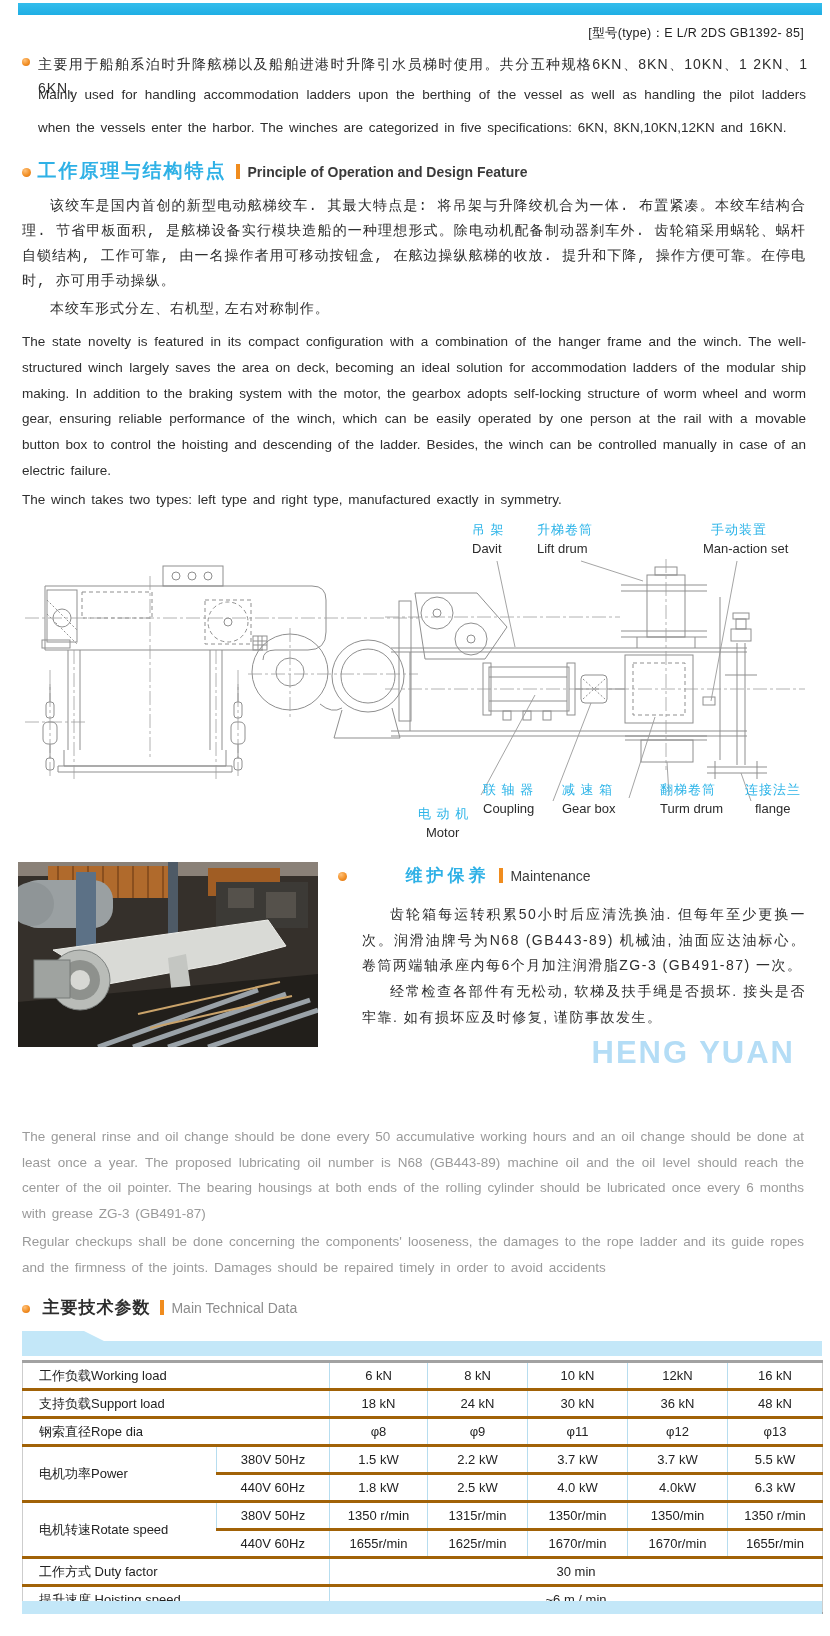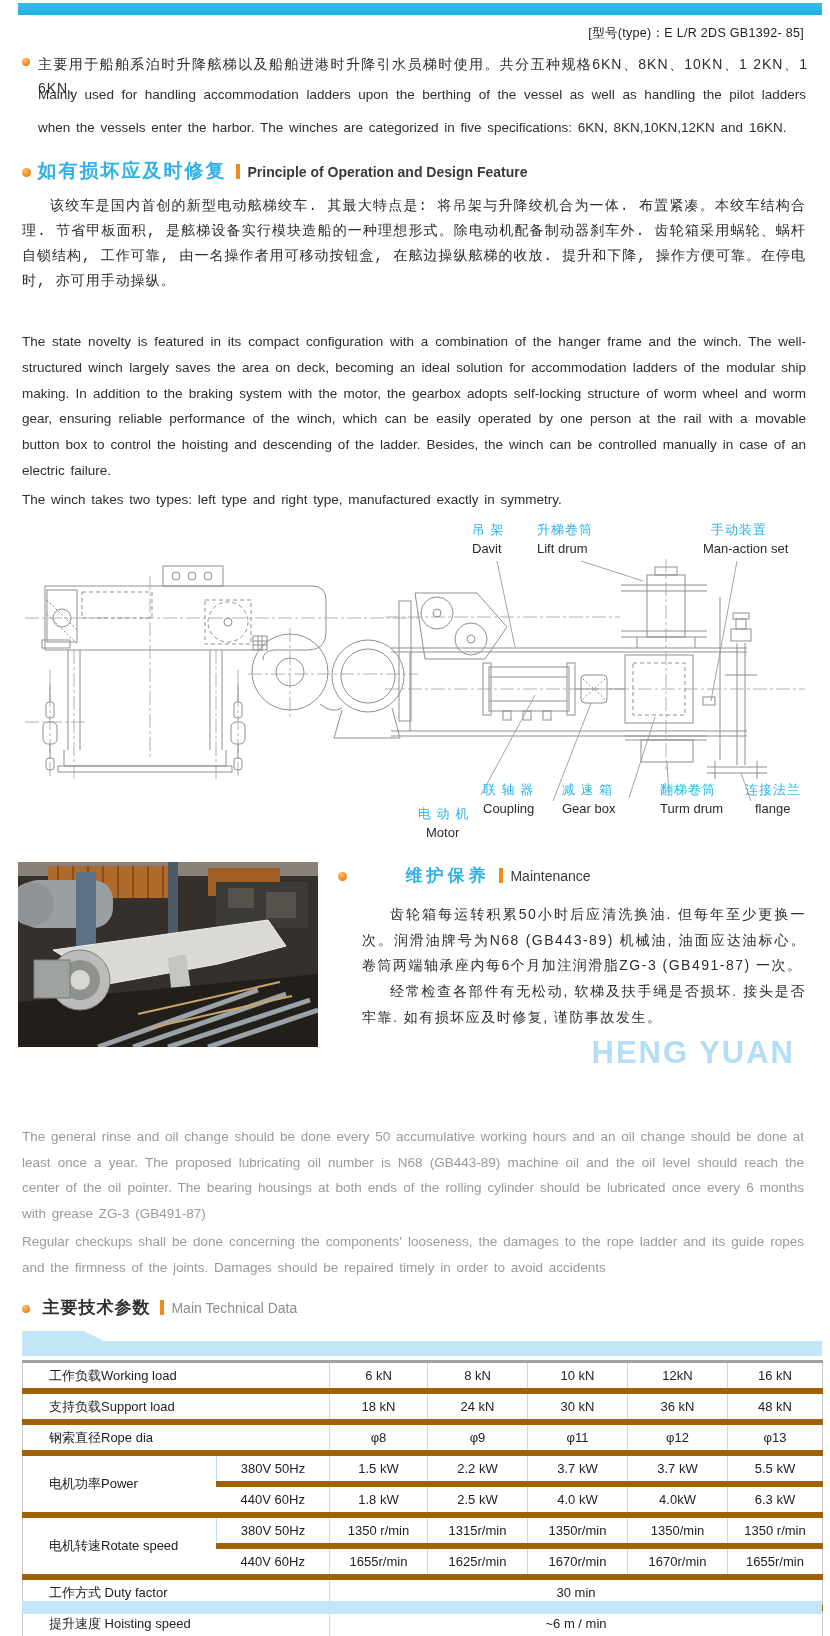--- a/index.html
+++ b/index.html
@@ -20,45 +20,46 @@
   .indent{text-indent:2em;}
   .dlab-zh{color:#2db4e8;font-size:13px;letter-spacing:1px;white-space:nowrap;}
   .dlab-en{color:#2b2b2b;font-size:13px;white-space:nowrap;margin-top:2px;}
   .dgroup{position:absolute;}
   .watermark{font-size:31px;font-weight:bold;color:#b4ddf6;letter-spacing:2px;text-align:right;}
   .band{background:#c3e7f8;}
   table.spec{position:absolute;left:22px;top:1360px;width:800px;border-collapse:collapse;table-layout:fixed;
              border-top:3px solid #a2a2a2;border-bottom:2px solid #a2a2a2;
              border-left:1px solid #cdcdcd;border-right:1px solid #cdcdcd;
              font-size:13px;color:#222;}
-  table.spec td{border-top:6px solid #a16207;border-left:1px solid #b7ddef;height:25px;
+  table.spec td{border-top:3px solid #a16207;border-left:1px solid #b7ddef;height:25px;
                 text-align:center;padding:0 2px;overflow:hidden;white-space:nowrap;}
   table.spec tr:first-child td{border-top:none;}
   table.spec td:first-child{border-left:none;}
-  table.spec td.lab{text-align:left;padding-left:26px;}
+  table.spec td.lab{text-align:left;padding-left:16px;}
 </style>
 </head>
 <body>
 
 <div class="page">
 
   <div class="abs topbar"></div>
 
   <div class="abs typeline">[型号(type)：E  L/R 2DS GB1392- 85]</div>
 
   <span class="abs bullet" style="left:22px;top:58px;width:8px;height:8px;"></span>
   <div class="abs zhtext" style="left:38px;top:52px;width:770px;line-height:24px;">主要用于船舶系泊时升降舷梯以及船舶进港时升降引水员梯时使用。共分五种规格6KN、8KN、10KN、1 2KN、1 6KN。</div>
   <div class="abs entext" style="left:38px;top:78px;width:768px;line-height:33px;">Mainly used for handling accommodation ladders upon the berthing of the vessel as well as handling the pilot ladders when the vessels enter the harbor. The winches are categorized in five specifications: 6KN, 8KN,10KN,12KN and 16KN.</div>
 
   <div class="abs" style="left:22px;top:158px;">
     <span class="bullet"></span>
-    <span class="sec-zh cyan" style="font-size:19px;margin-left:2px;">如有损坏应及时修复</span><span class="obar"></span><span class="sec-en" style="font-weight:bold;">Principle of Operation and Design Feature</span>
+    <span class="sec-zh cyan" style="font-size:19px;margin-left:2px;">工作原理与结构特点</span><span class="obar"></span><span class="sec-en" style="font-weight:bold;">Principle of Operation and Design Feature</span>
   </div>
 
   <div class="abs zhtext indent" style="left:22px;top:194px;width:784px;font-family:Liberation Mono, monospace;">该绞车是国内首创的新型电动舷梯绞车. 其最大特点是: 将吊架与升降绞机合为一体. 布置紧凑。本绞车结构合理. 节省甲板面积, 是舷梯设备实行模块造船的一种理想形式。除电动机配备制动器刹车外. 齿轮箱采用蜗轮、蜗杆自锁结构, 工作可靠, 由一名操作者用可移动按钮盒, 在舷边操纵舷梯的收放. 提升和下降, 操作方便可靠。在停电时, 亦可用手动操纵。</div>
+  <div class="abs zhtext indent" style="left:22px;top:296px;width:784px;">本绞车形式分左、右机型, 左右对称制作。</div>
   <div class="abs entext" style="left:22px;top:329px;width:784px;">The state novelty is featured in its compact configuration with a combination of the hanger frame and the winch. The well-structured winch largely saves the area on deck, becoming an ideal solution for accommodation ladders of the modular ship making. In addition to the braking system with the motor, the gearbox adopts self-locking structure of worm wheel and worm gear, ensuring reliable performance of the winch, which can be easily operated by one person at the rail with a movable button box to control the hoisting and descending of the ladder. Besides, the winch can be controlled manually in case of an electric failure.</div>
   <div class="abs entext" style="left:22px;top:487px;width:784px;">The winch takes  two types: left type and right type, manufactured exactly in symmetry.</div>
 
   <div class="dgroup" style="left:472px;top:521px;">
     <div class="dlab-zh">吊  架</div>
     <div class="dlab-en">Davit</div>
   </div>
   <div class="dgroup" style="left:537px;top:521px;">
     <div class="dlab-zh">升梯卷筒</div>
     <div class="dlab-en">Lift drum</div>

